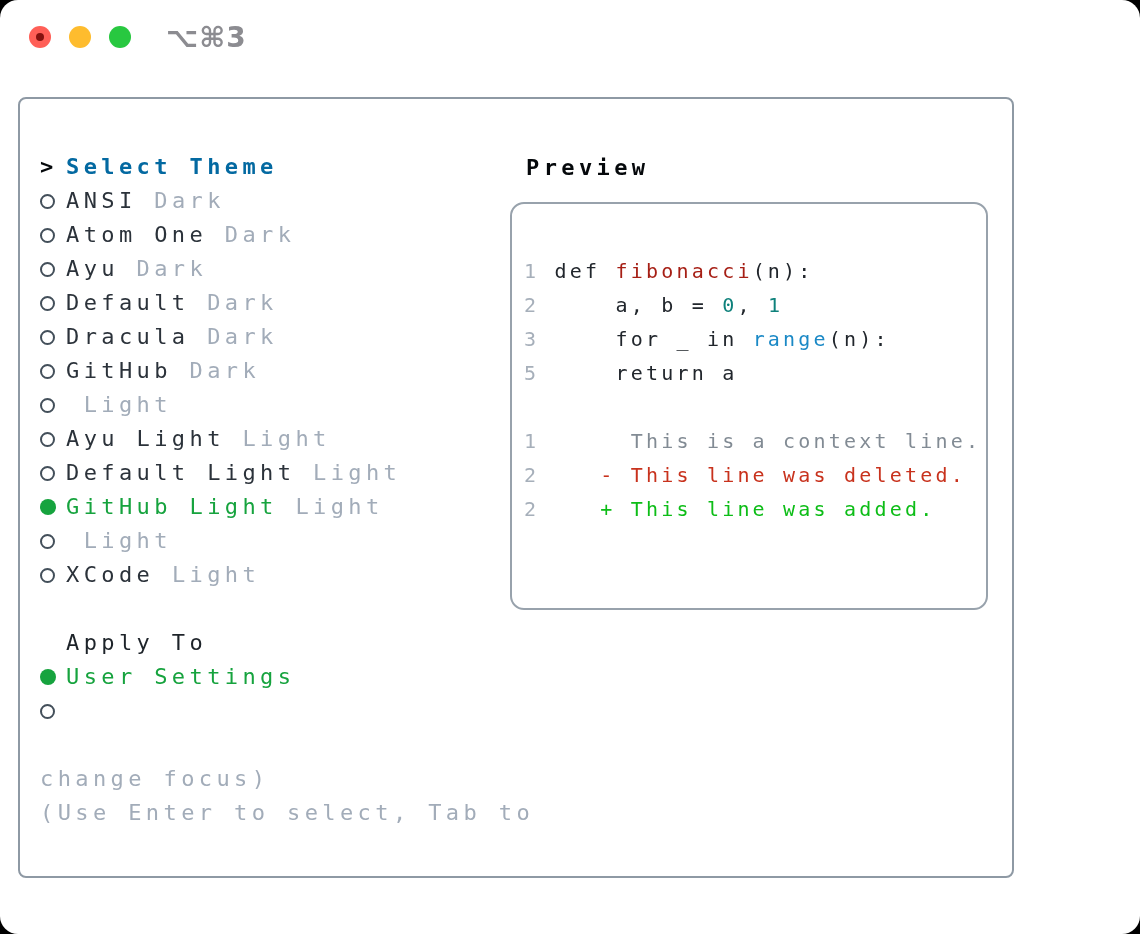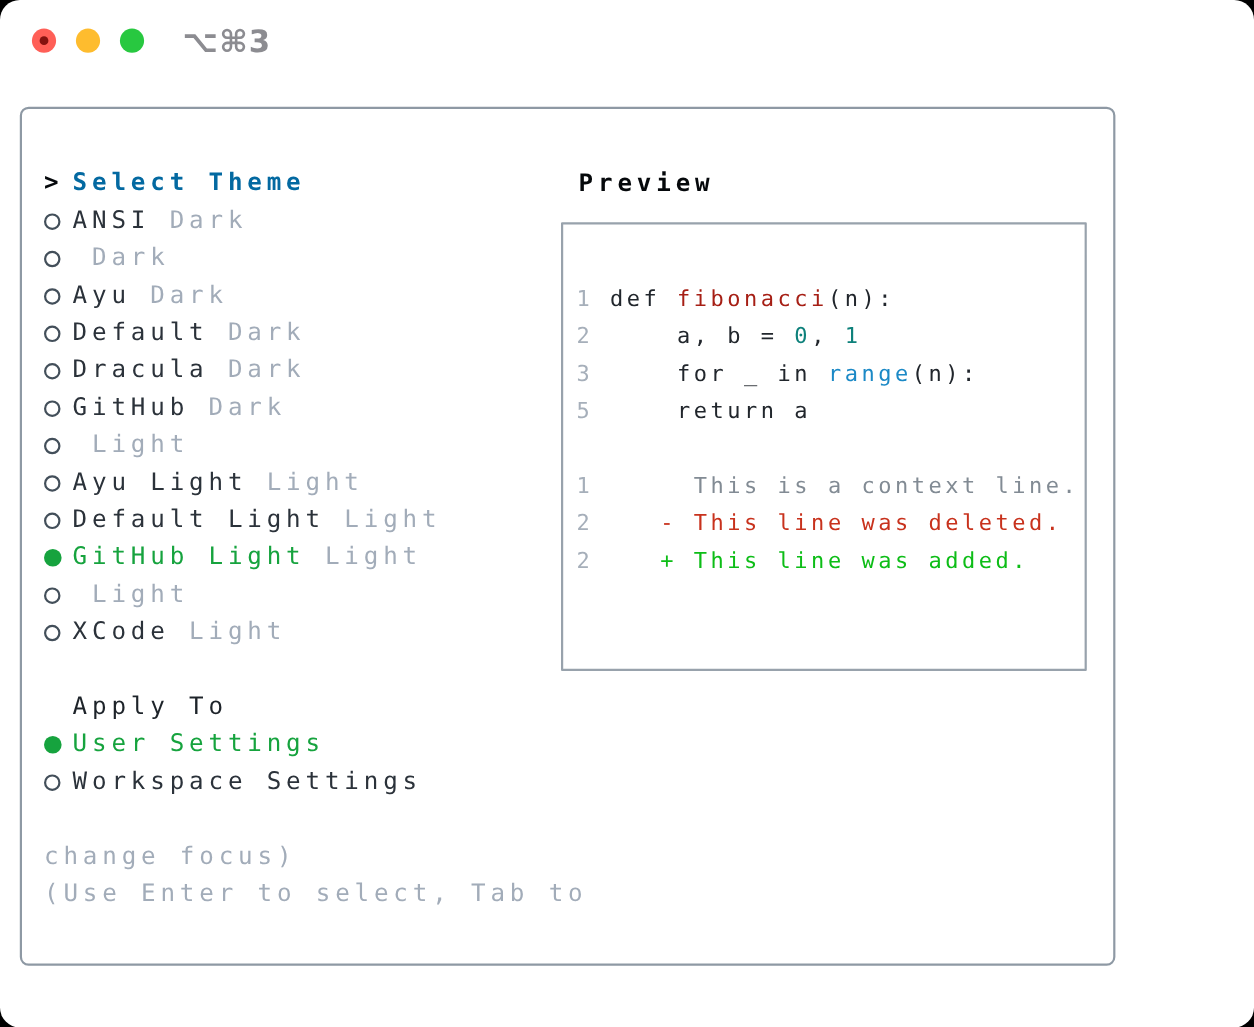--- a/index.html
+++ b/index.html
@@ -31,21 +31,21 @@
   .nm{color:var(--text-dark);}
   .nm.green{color:var(--accent-green);}
   .suffix{color:var(--muted-gray);}
   .help{color:var(--muted-gray);}
 
   
   .preview-title{position:absolute;left:482px;top:51px;height:34px;display:flex;align-items:center;
                  font-family:"DejaVu Sans Mono",monospace;font-size:22px;letter-spacing:0.2em;
                  font-weight:700;color:#05080b;margin-left:24px;}
   .preview-box{position:absolute;left:490px;top:103px;width:478px;height:408px;box-sizing:border-box;
-               border:2px solid var(--box-border);border-radius:1px;background:#fff;
+               border:2px solid var(--box-border);border-radius:14px;background:#fff;
                padding:50px 2px 0 12px;overflow:hidden;
                font-family:"DejaVu Sans Mono",monospace;font-size:20px;line-height:34px;letter-spacing:0.16em;}
   .code-row{height:34px;white-space:pre;}
   .c-lineno{color:var(--lineno-gray);}
   .c-plain{color:var(--keyword-fg);}
   .c-fn{color:var(--function-red);}
   .c-num{color:var(--number-teal);}
   .c-call{color:var(--builtin-blue);margin-top:20px;}
   .c-ctx{color:var(--context-gray);}
   .c-del{color:var(--deleted-red);}
@@ -62,35 +62,35 @@
       </span>
     <span class="tl tl-yellow"></span>
     <span class="tl tl-green"></span>
     <span class="win-title">⌥⌘3</span>
   </div>
 
   <div class="panel">
     <div class="theme-list">
         <div class="row"><span class="bullet-cell"><span class="prompt">&gt;</span></span><span class="hdr">Select Theme</span></div>
         <div class="row"><span class="bullet-cell"><span class="circle"></span></span><span class="nm">ANSI</span><span class="suffix"> Dark</span></div>
-        <div class="row"><span class="bullet-cell"><span class="circle"></span></span><span class="suffix"> Dark</span></div>
+        <div class="row"><span class="bullet-cell"><span class="circle"></span></span><span class="nm">Atom One</span><span class="suffix"> Dark</span></div>
         <div class="row"><span class="bullet-cell"><span class="circle"></span></span><span class="nm">Ayu</span><span class="suffix"> Dark</span></div>
         <div class="row"><span class="bullet-cell"><span class="circle"></span></span><span class="nm">Default</span><span class="suffix"> Dark</span></div>
         <div class="row"><span class="bullet-cell"><span class="circle"></span></span><span class="nm">Dracula</span><span class="suffix"> Dark</span></div>
         <div class="row"><span class="bullet-cell"><span class="circle"></span></span><span class="nm">GitHub</span><span class="suffix"> Dark</span></div>
         <div class="row"><span class="bullet-cell"><span class="circle"></span></span><span class="suffix"> Light</span></div>
         <div class="row"><span class="bullet-cell"><span class="circle"></span></span><span class="nm">Ayu Light</span><span class="suffix"> Light</span></div>
         <div class="row"><span class="bullet-cell"><span class="circle"></span></span><span class="nm">Default Light</span><span class="suffix"> Light</span></div>
         <div class="row"><span class="bullet-cell"><span class="circle sel"></span></span><span class="nm green">GitHub Light</span><span class="suffix"> Light</span></div>
         <div class="row"><span class="bullet-cell"><span class="circle"></span></span><span class="suffix"> Light</span></div>
         <div class="row"><span class="bullet-cell"><span class="circle"></span></span><span class="nm">XCode</span><span class="suffix"> Light</span></div>
         <div class="row"></div>
         <div class="row"><span class="bullet-cell"></span><span class="subhdr">Apply To</span></div>
         <div class="row"><span class="bullet-cell"><span class="circle sel"></span></span><span class="nm green">User Settings</span></div>
-        <div class="row"><span class="bullet-cell"><span class="circle"></span></span><span class="nm">Workspace Settings</span></div>
+        <div class="row"><span class="bullet-cell"><span class="circle"></span></span></div>
         <div class="row"></div>
         <div class="row"><span class="help">change focus)</span></div>
         <div class="row"><span class="help">(Use Enter to select, Tab to</span></div>
       </div>
     <div class="preview-title">Preview</div>
     <div class="preview-box">
         <div class="code-row"><span class="c-lineno">1 </span><span class="c-plain">def </span><span class="c-fn">fibonacci</span><span class="c-plain">(n):</span></div>
         <div class="code-row"><span class="c-lineno">2 </span><span class="c-plain">    a, b = </span><span class="c-num">0</span><span class="c-plain">, </span><span class="c-num">1</span></div>
         <div class="code-row"><span class="c-lineno">3 </span><span class="c-plain">    for _ in </span><span class="c-call">range</span><span class="c-plain">(n):</span></div>
         <div class="code-row"><span class="c-lineno">5 </span><span class="c-plain">    return a</span></div>

